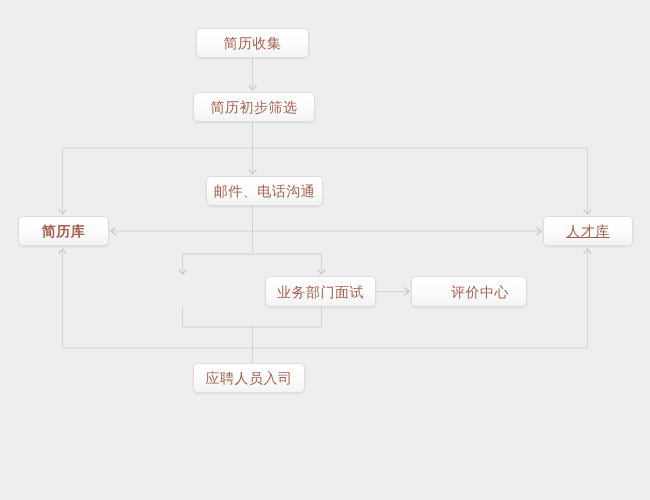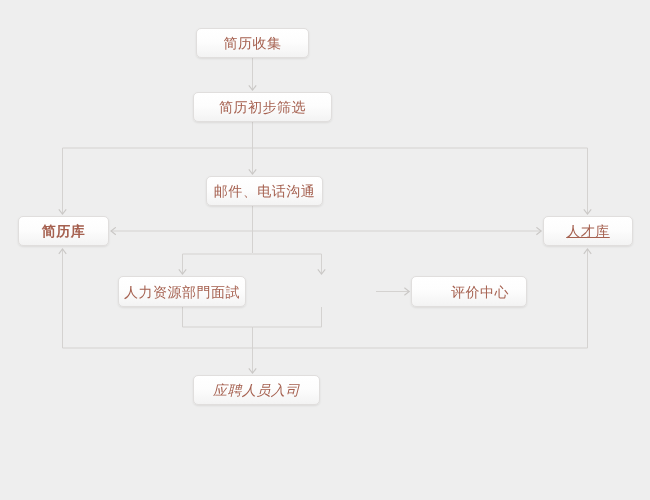--- a/index.html
+++ b/index.html
@@ -96,21 +96,21 @@
 
       <path d="M252.5,327 L252.5,373" marker-end="url(#ah-down)"></path>
 
       <path d="M252.5,348 L62.5,348 L62.5,249" marker-end="url(#ah-up)"></path>
 
       <path d="M252.5,348 L587.5,348 L587.5,249" marker-end="url(#ah-up)"></path>
     </g>
   </svg>
 
   <div class="node" style="left: 196px; top: 28px; width: 113px; height: 30px;">简历收集</div>
-  <div class="node" style="left: 193px; top: 92px; width: 139px; height: 30px;">简历初步筛选</div>
+  <div class="node" style="left: 193px; top: 92px; width: 122px; height: 30px;">简历初步筛选</div>
   <div class="node" style="left: 206px; top: 176px; width: 117px; height: 30px;">邮件、电话沟通</div>
   <div class="node" style="left: 18px; top: 216px; width: 91px; height: 30px; font-weight: bold;">简历库</div>
   <div class="node" style="left: 543px; top: 216px; width: 90px; height: 30px; text-decoration: underline;">人才库</div>
-  <div class="node" style="left: 118px; top: 276px; width: 128px; height: 31px;">人力资源部門面試</div>
+  <div class="node" style="left: 265px; top: 276px; width: 111px; height: 31px;">业务部门面试</div>
   <div class="node left-text" style="left: 411px; top: 276px; width: 116px; height: 31px; padding-left: 39px;">评价中心</div>
-  <div class="node" style="left: 193px; top: 375px; width: 127px; height: 30px; font-style: italic;">应聘人员入司</div>
+  <div class="node" style="left: 193px; top: 363px; width: 112px; height: 30px;">应聘人员入司</div>
 
 </div>
 
 </body></html>

